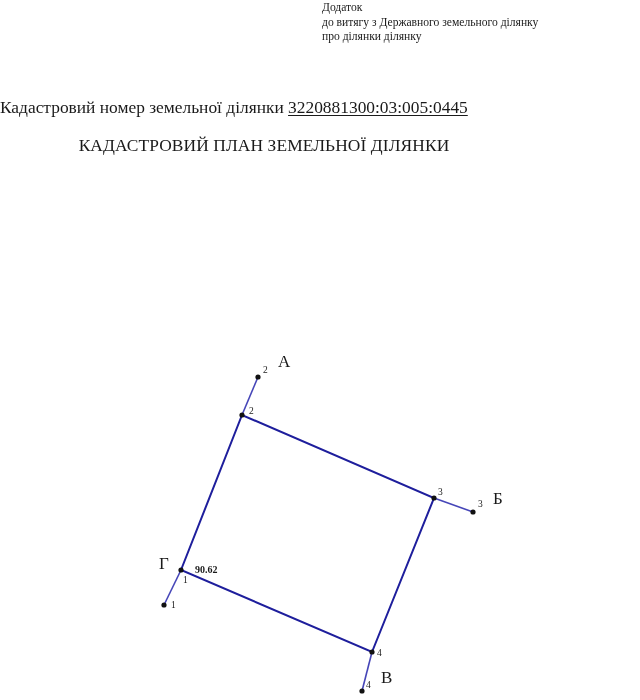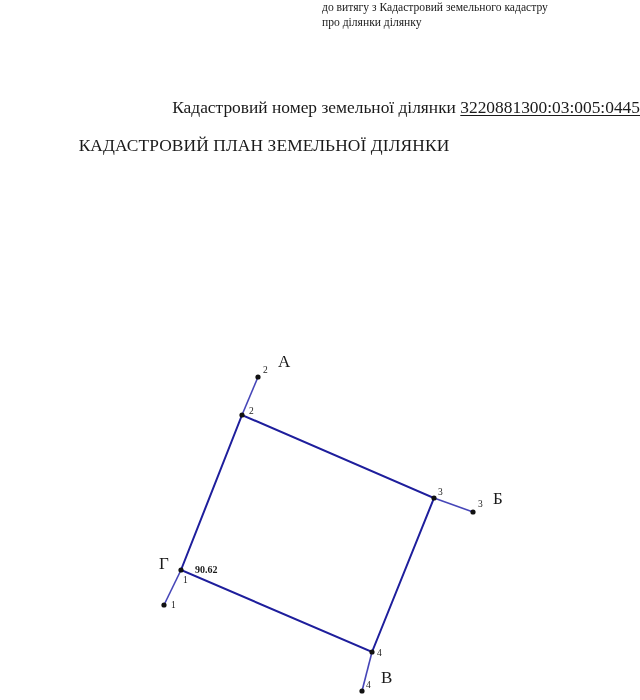--- a/index.html
+++ b/index.html
@@ -1,32 +1,33 @@
 <!DOCTYPE html>
 <html><head>
   <meta charset="utf-8">
   <style>
     html, body { margin: 0; padding: 0; background: #ffffff; }
     body { width: 640px; height: 700px; position: relative; overflow: hidden;
            font-family: "Liberation Serif", "DejaVu Serif", serif; color: #1a1a1a; }
     .appendix { position: absolute; left: 322px; top: 1px; font-size: 11.6px; line-height: 14.6px; }
     .appendix div { white-space: nowrap; }
-    .cad-line { position: absolute; left: 0; width: 640px; top: 97px; text-align: right;
+    .cad-line { position: absolute; left: 0; width: 640px; top: 97px; text-align: left;
                 font-size: 17.4px; white-space: nowrap; }
     .cad-line .num { text-decoration: underline; text-underline-offset: 2px; }
     .plan-title { position: absolute; left: 0; width: 528px; top: 135px; text-align: center;
                   font-size: 17.4px; white-space: nowrap; letter-spacing: 0.1px; }
     svg.plan { position: absolute; left: 0; top: 0; width: 640px; height: 700px; }
     svg text { font-family: "Liberation Serif", "DejaVu Serif", serif; fill: #1a1a1a; }
   </style>
 </head>
 <body>
 
 <div class="appendix">
-  <div>до витягу з Кадастровий земельного кадастру</div>
+  <div>Додаток</div>
+  <div>до витягу з Державного земельного ділянку</div>
   <div>про ділянки ділянку</div>
 </div>
 
 <div class="cad-line">
   <span>Кадастровий номер земельної ділянки </span><span class="num">3220881300:03:005:0445</span>
 </div>
 
 <div class="plan-title">КАДАСТРОВИЙ ПЛАН ЗЕМЕЛЬНОЇ ДІЛЯНКИ</div>
 
 <svg class="plan" viewBox="0 0 640 700">

